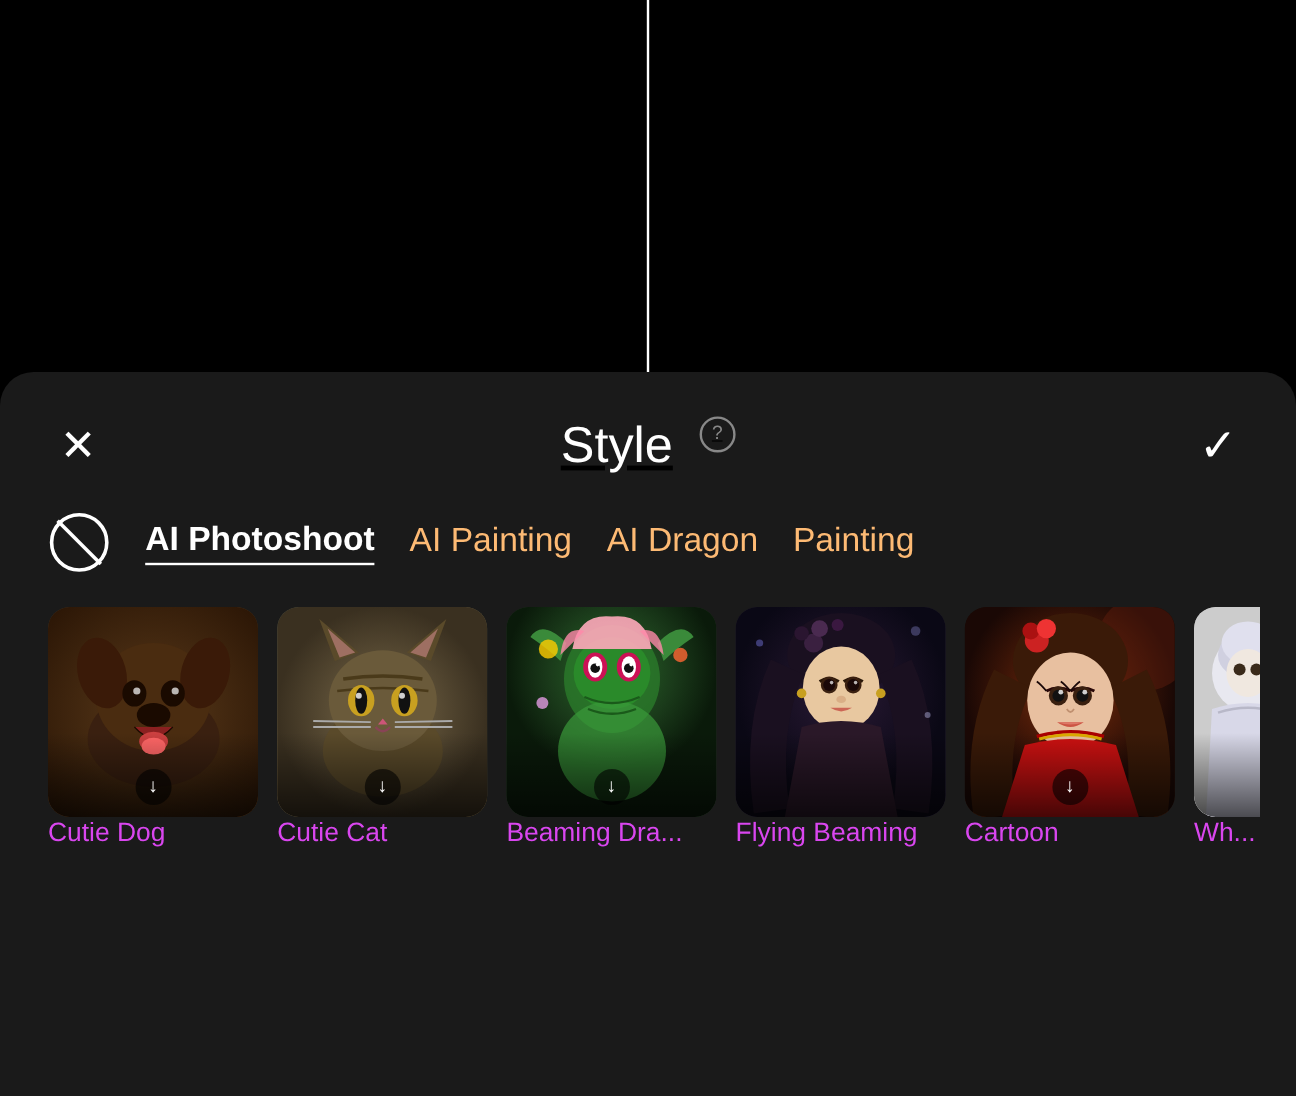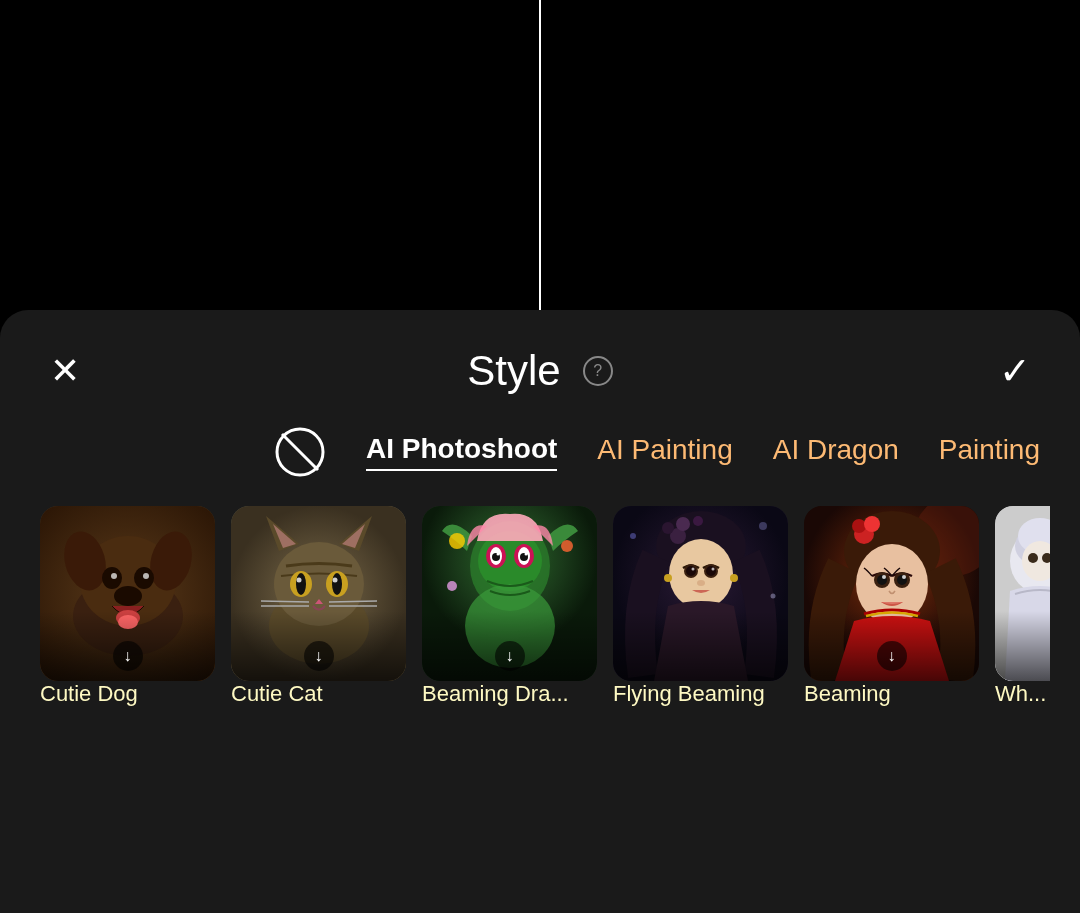--- a/index.html
+++ b/index.html
@@ -62,22 +62,23 @@
 
     .close-icon-svg {
       color: #fff;
       font-size: 36px;
       font-weight: 200;
       line-height: 1;
     }
 
     .panel-title-container {
       display: flex;
-      align-items: center;
+      align-items: flex-start;
       gap: 22px;
+      text-decoration: underline;
     }
 
     .panel-title {
       color: #fff;
       font-size: 42px;
       font-weight: 500;
       letter-spacing: 0;
     }
 
     .help-icon {
@@ -105,24 +106,23 @@
     .confirm-icon {
       color: #fff;
       font-size: 38px;
       font-weight: 300;
     }
 
     
     .category-tabs {
       display: flex;
       align-items: center;
-      gap: 40px;
+      gap: 29px;
       padding: 0 10px;
       margin-bottom: 28px;
-      justify-content: flex-end;
     }
 
     .tab-label {
       font-size: 28px;
       color: #fdba74;
       cursor: pointer;
       white-space: nowrap;
       padding-bottom: 4px;
     }
 
@@ -171,21 +171,21 @@
       background: rgba(0,0,0,0.6);
       border-radius: 50%;
       display: flex;
       align-items: center;
       justify-content: center;
       color: #fff;
       font-size: 16px;
     }
 
     .style-item-label {
-      color: #fef9c3;
+      color: #d946ef;
       font-size: 22px;
       text-align: center;
       margin-top: 23px;
       white-space: nowrap;
       overflow: hidden;
       text-overflow: ellipsis;
       width: 100%;
     }
 
     
@@ -478,21 +478,21 @@
           <path d="M77 96 Q88 100 99 96" fill="#dd7766"></path>
 
           <path d="M50 115 Q88 105 126 115 L145 175 L31 175Z" fill="#cc1111"></path>
           <path d="M60 108 Q88 100 116 108" stroke="#aa0000" stroke-width="3" fill="none"></path>
 
           <path d="M62 110 Q88 103 114 110" stroke="#ddaa00" stroke-width="2.5" fill="none"></path>
         </svg>
         <div class="img-overlay"></div>
         <div class="download-badge">↓</div>
       </div>
-      <span class="style-item-label">Beaming</span>
+      <span class="style-item-label">Cartoon</span>
     </div>
 
     <div class="style-item">
       <div class="style-item-img" style="background:#bbb; width:90px; border-radius:18px 0 0 18px;">
         <svg viewBox="0 0 90 175" width="90" height="175" xmlns="http://www.w3.org/2000/svg">
           <rect width="90" height="175" fill="#cccccc" rx="18"></rect>
 
           <ellipse cx="45" cy="55" rx="30" ry="32" fill="#e8e8f0"></ellipse>
           <ellipse cx="45" cy="40" rx="25" ry="20" fill="#d0d0e0"></ellipse>
 

